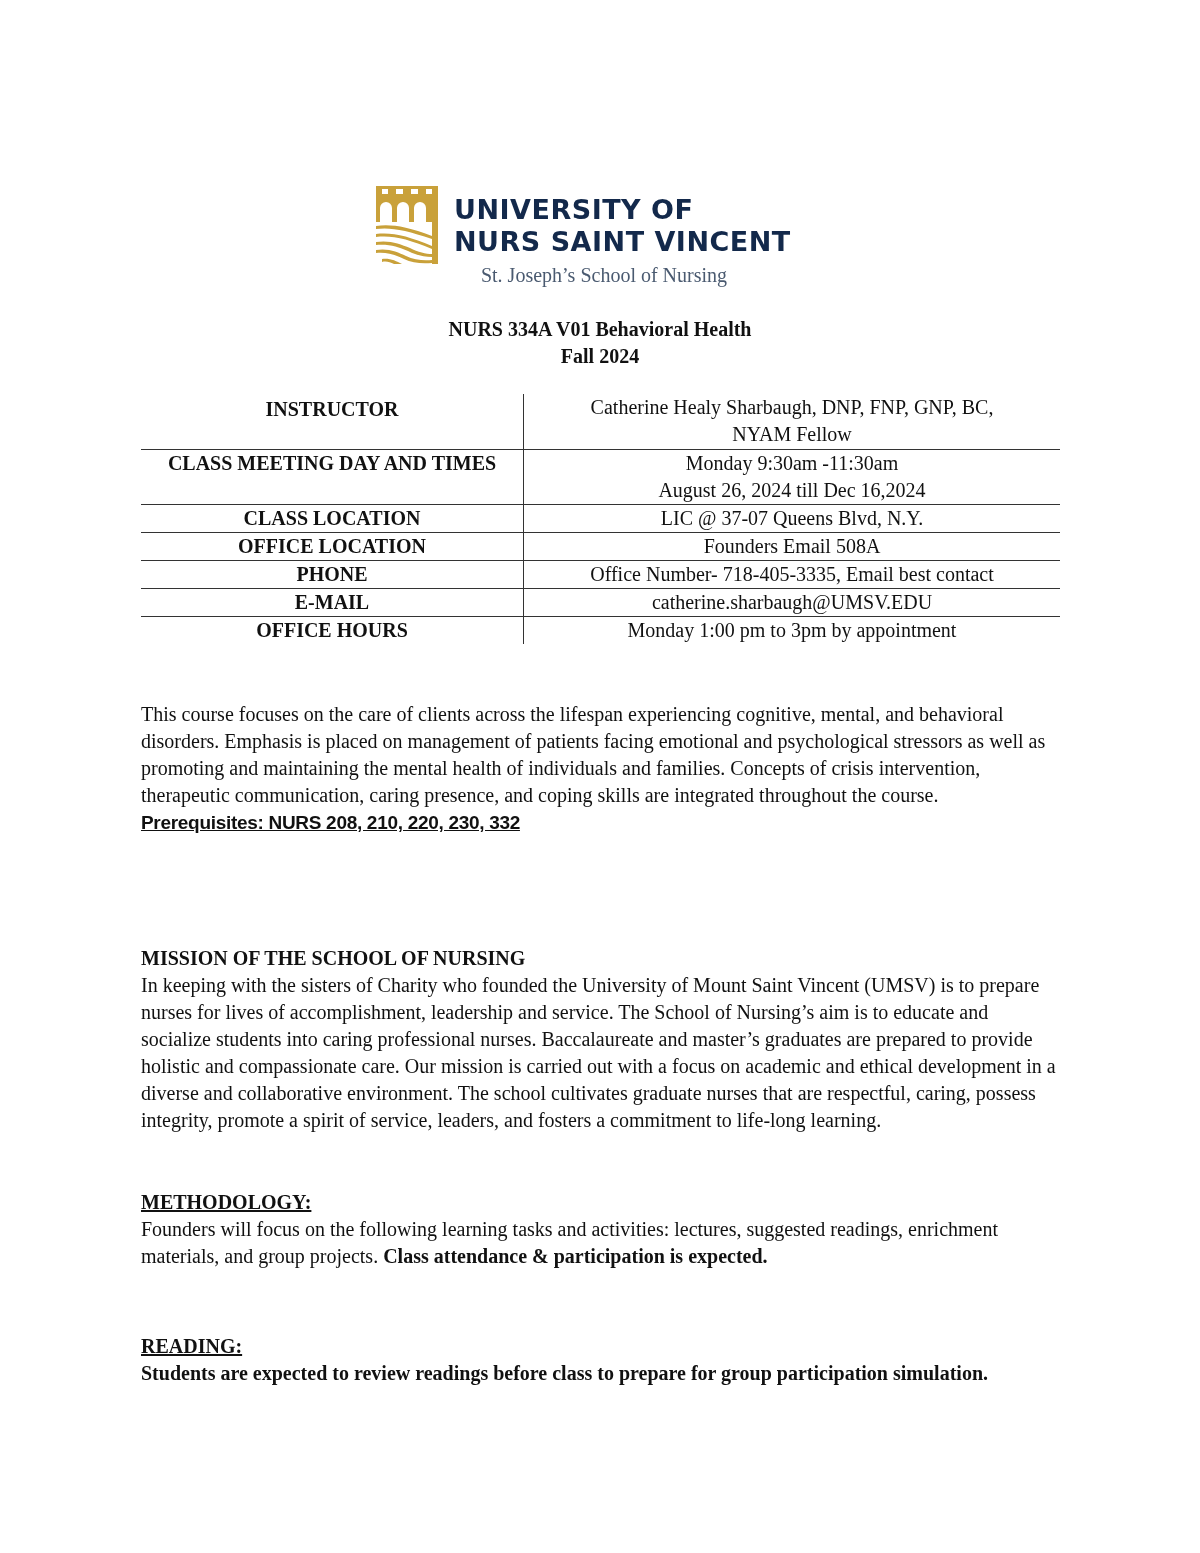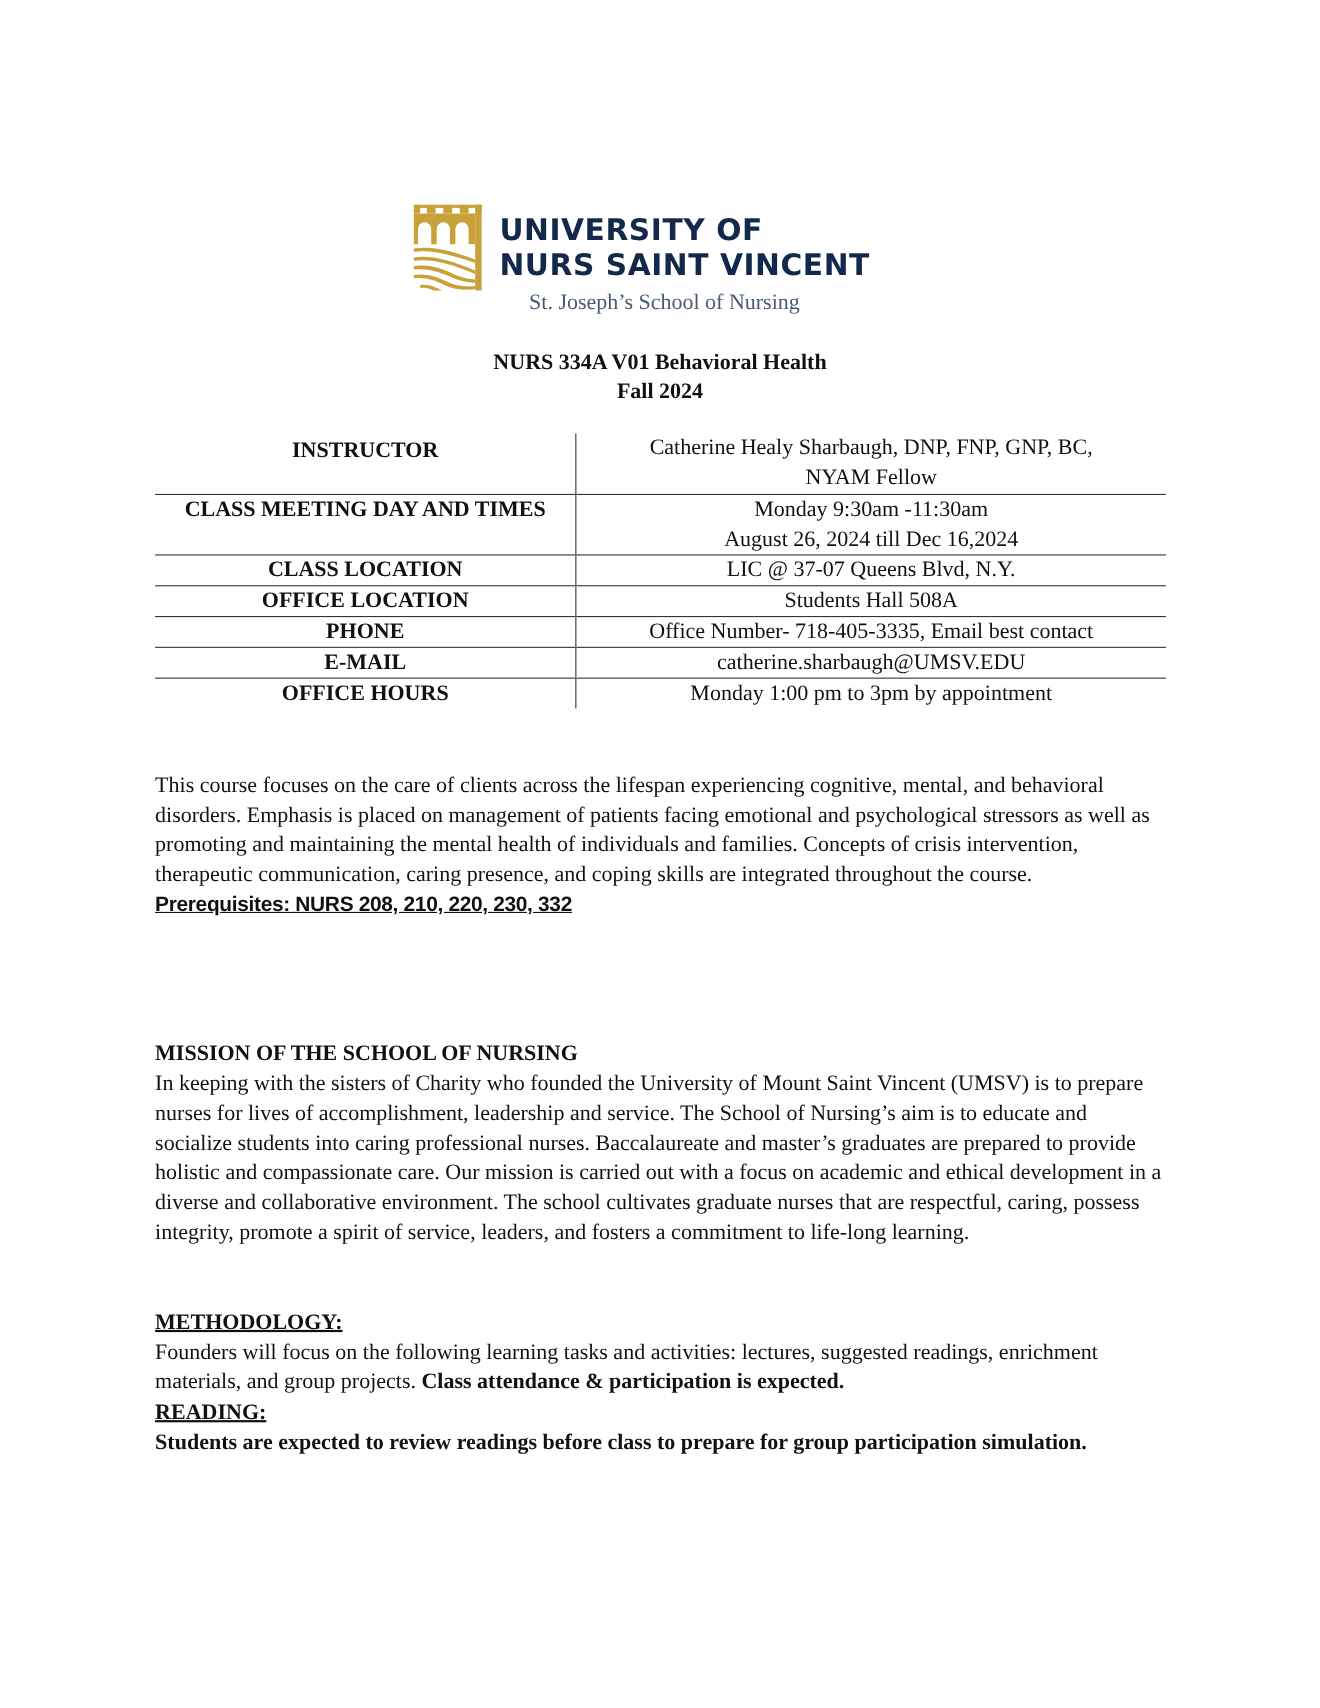--- a/index.html
+++ b/index.html
@@ -90,21 +90,21 @@
         <div>Monday 9:30am -11:30am</div>
         <div>August 26, 2024 till Dec 16,2024</div>
       </td>
     </tr>
     <tr style="height:28px;">
       <td class="label">CLASS LOCATION</td>
       <td>LIC @ 37-07 Queens Blvd, N.Y.</td>
     </tr>
     <tr style="height:28px;">
       <td class="label">OFFICE LOCATION</td>
-      <td>Students Hall 508A</td>
+      <td>Founders Email 508A</td>
     </tr>
     <tr style="height:28px;">
       <td class="label">PHONE</td>
       <td>Office Number- 718-405-3335, Email best contact</td>
     </tr>
     <tr style="height:28px;">
       <td class="label">E-MAIL</td>
       <td>catherine.sharbaugh@UMSV.EDU</td>
     </tr>
     <tr style="height:28px;">
@@ -122,18 +122,18 @@
   <div class="section" style="top:899px;">
     <div class="heading">MISSION OF THE SCHOOL OF NURSING</div>
     <p>In keeping with the sisters of Charity who founded the University of Mount Saint Vincent (UMSV) is to prepare nurses for lives of accomplishment, leadership and service. The School of Nursing’s aim is to educate and socialize students into caring professional nurses. Baccalaureate and master’s graduates are prepared to provide holistic and compassionate care. Our mission is carried out with a focus on academic and ethical development in a diverse and collaborative environment. The school cultivates graduate nurses that are respectful, caring, possess integrity, promote a spirit of service, leaders, and fosters a commitment to life-long learning.</p>
   </div>
 
   <div class="section" style="top:1143px;">
     <div class="heading u">METHODOLOGY:</div>
     <p><span>Founders will focus on the following learning tasks and activities:  lectures, suggested readings, enrichment materials, and group projects. </span><span class="b">Class attendance &amp; participation is expected.</span></p>
   </div>
 
-  <div class="section" style="top:1225px;">
+  <div class="section" style="top:1287px;">
     <div class="heading u">READING:</div>
     <p class="b">Students are expected to review readings before class to prepare for group participation simulation.</p>
   </div>
 
 </div>
 
 </body></html>

